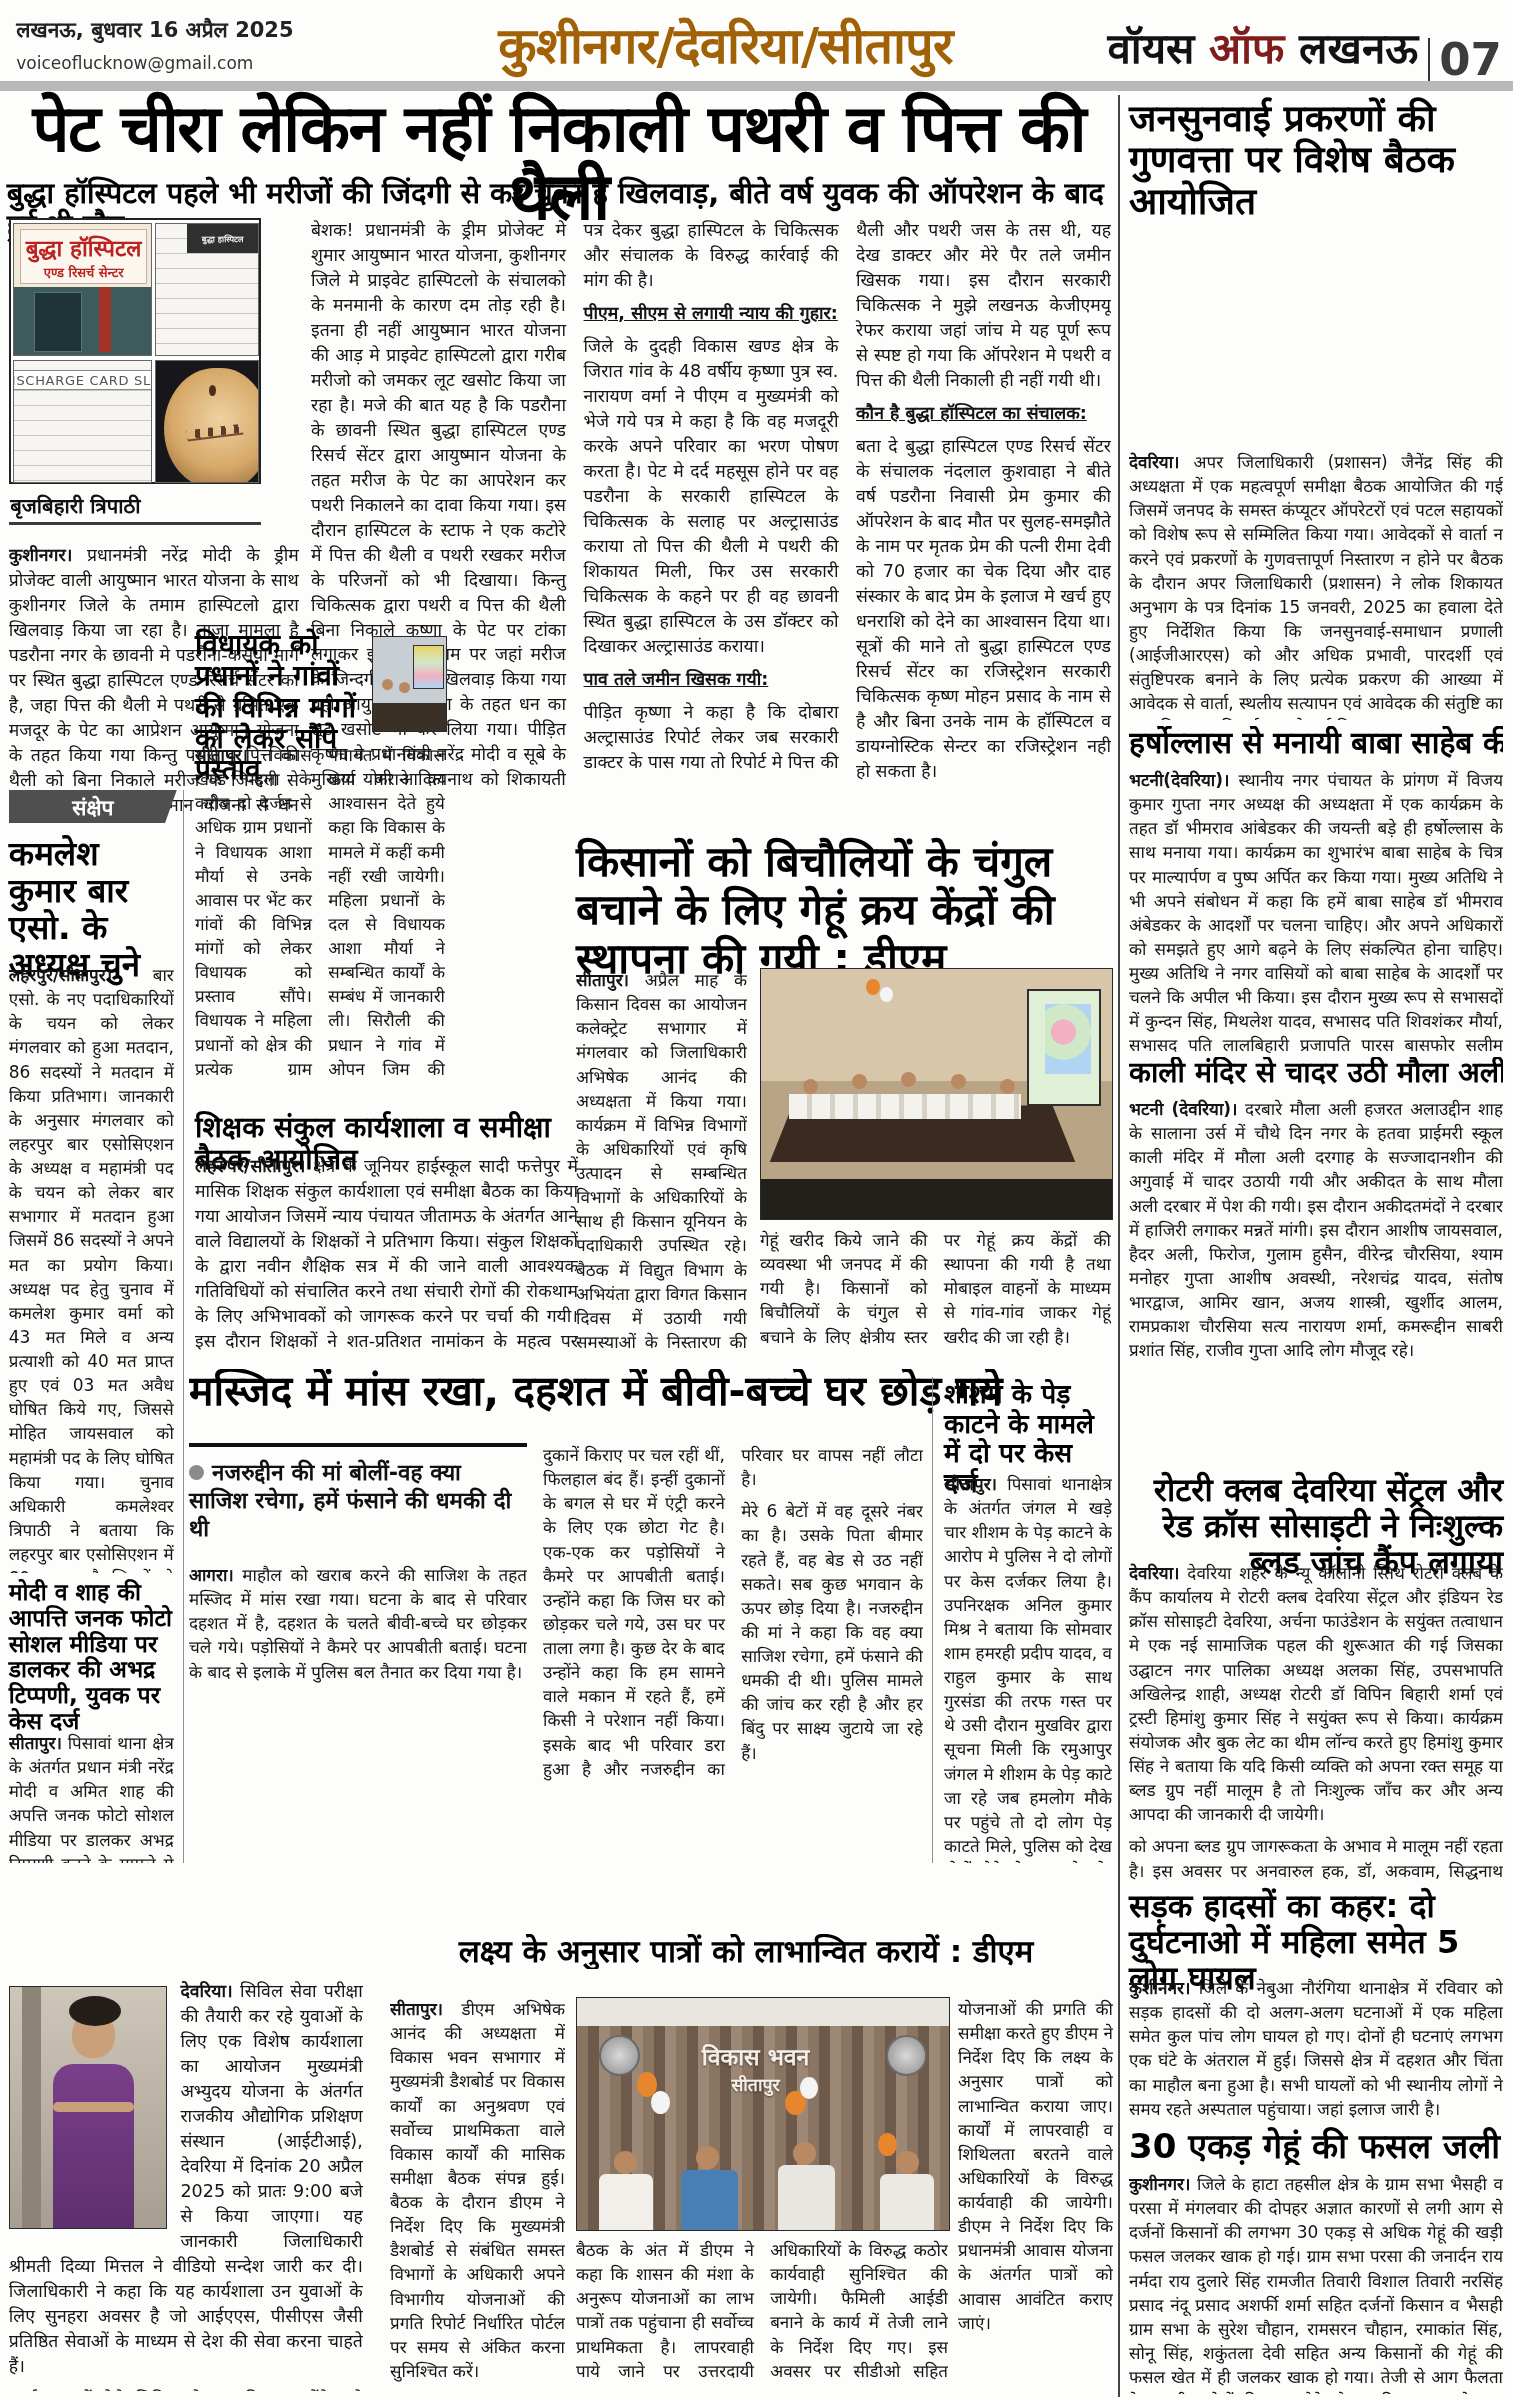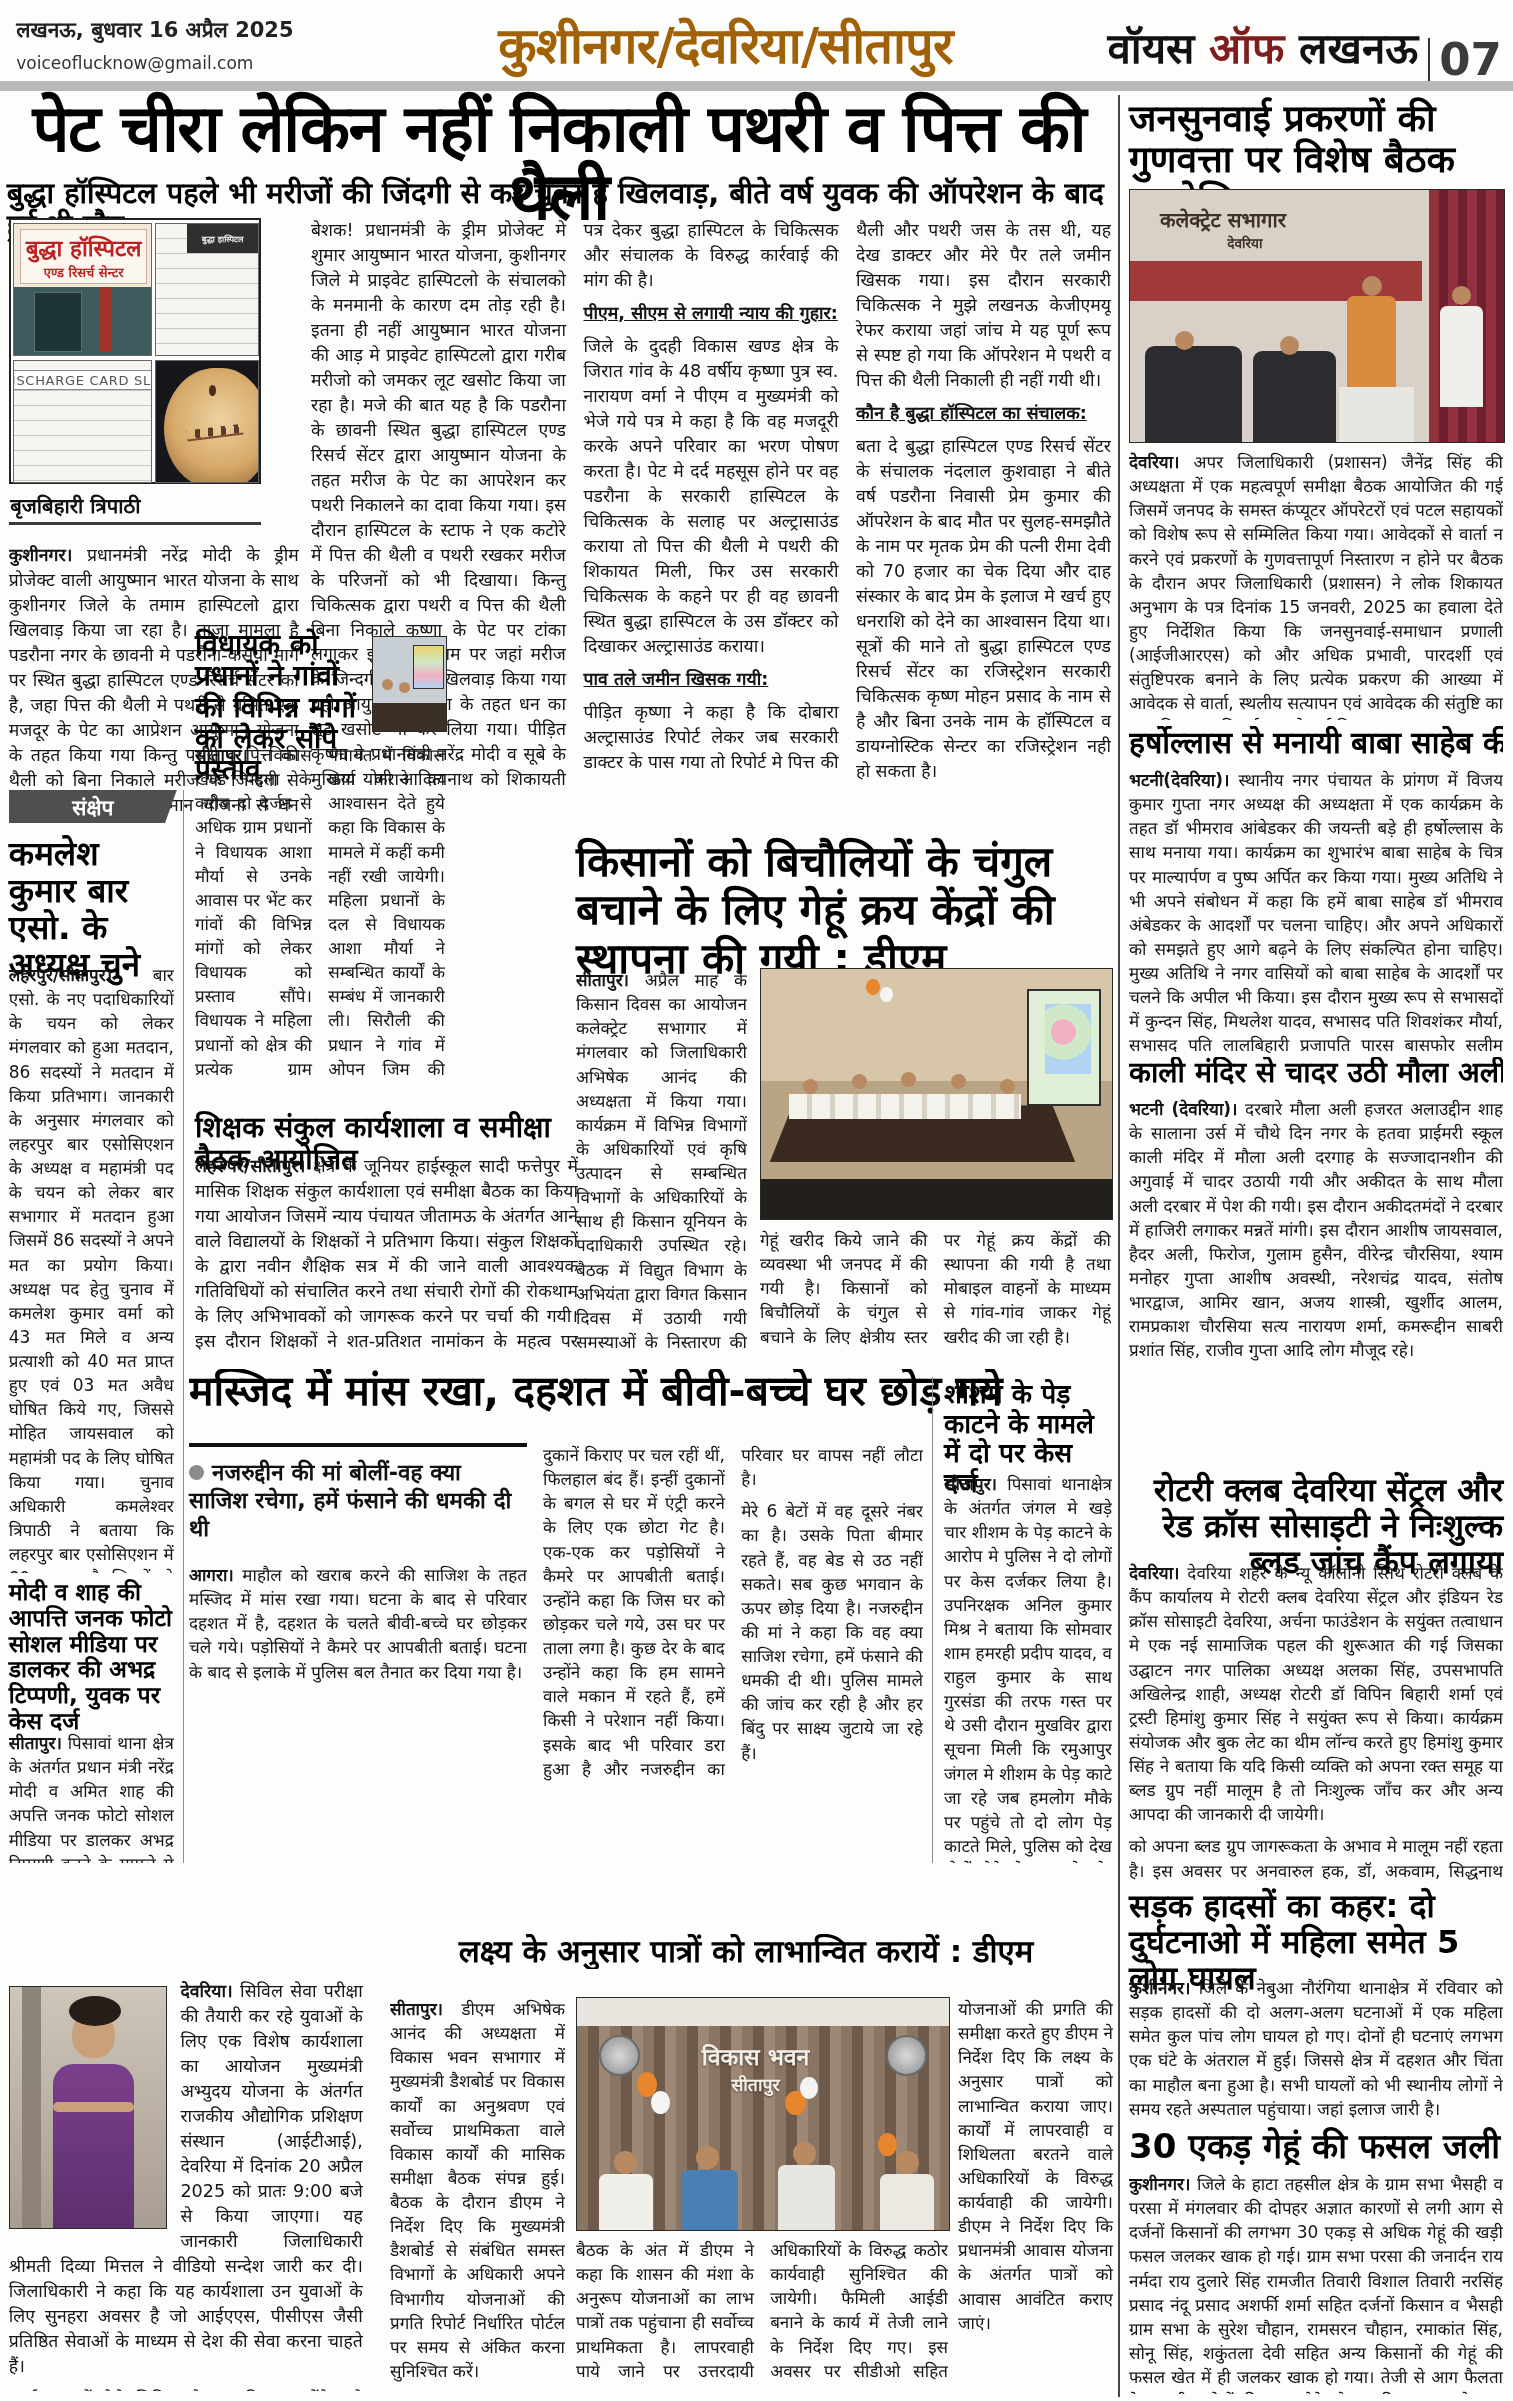--- a/index.html
+++ b/index.html
@@ -222,35 +222,20 @@
     <div style="right:4%;top:76%;width:54px;height:24%;background:#ece9e2;border-radius:6.8px 6.8px 0 0;"></div>
   </div>
   <div class="abs bd" style="left:958px;top:1997px;width:155px;height:395px;font-size:17px;">
     <p class="nf">योजनाओं की प्रगति की समीक्षा करते हुए डीएम ने निर्देश दिए कि लक्ष्य के अनुसार पात्रों को लाभान्वित कराया जाए। कार्यों में लापरवाही व शिथिलता बरतने वाले अधिकारियों के विरुद्ध कार्यवाही की जायेगी। डीएम ने निर्देश दिए कि प्रधानमंत्री आवास योजना के अंतर्गत पात्रों को आवास आवंटित कराए जाएं।</p>
   </div>
   <div class="abs bd cols2" style="left:576px;top:2238px;width:372px;height:155px;font-size:17px;">
     <p class="nf">बैठक के अंत में डीएम ने कहा कि शासन की मंशा के अनुरूप योजनाओं का लाभ पात्रों तक पहुंचाना ही सर्वोच्च प्राथमिकता है। लापरवाही पाये जाने पर उत्तरदायी अधिकारियों के विरुद्ध कठोर कार्यवाही सुनिश्चित की जायेगी। फैमिली आईडी बनाने के कार्य में तेजी लाने के निर्देश दिए गए। इस अवसर पर सीडीओ सहित समस्त जिला स्तरीय अधिकारी उपस्थित रहे।</p>
   </div>
 
   <div class="abs h-sec" style="left:1129px;top:98px;width:374px;font-size:37px;">जनसुनवाई प्रकरणों की गुणवत्ता पर विशेष बैठक आयोजित</div>
-  <div class="abs ph" style="left:1129px;top:189px;width:374px;height:252px;background:#d9d1c8;">
-    <div class="phtxt" style="left:8%;top:6%;font-size:20.3px;">कलेक्ट्रेट सभागार</div>
-    <div class="phtxt" style="left:26%;top:17%;font-size:13.6px;">देवरिया</div>
-    <div style="left:0;top:28%;width:78%;height:16%;background:#a03a3a;"></div>
-    <div class="curtain" style="right:0;top:0;width:20%;height:100%;"></div>
-    <div class="head-c" style="left:62%;top:34%;width:20.3px;height:20.3px;"></div>
-    <div style="left:58%;top:42%;width:49px;height:40%;background:#d98b3c;border-radius:6.8px 6.8px 0 0;"></div>
-    <div class="head-c" style="left:86%;top:38%;width:19px;height:19px;"></div>
-    <div style="left:83%;top:46%;width:43px;height:40%;background:#efefec;border-radius:6.8px 6.8px 0 0;"></div>
-    <div style="left:4%;top:62%;width:26%;height:38%;background:#2b2b30;border-radius:9.5px 9.5px 0 0;"></div>
-    <div style="left:33%;top:64%;width:22%;height:36%;background:#2b2b30;border-radius:9.5px 9.5px 0 0;"></div>
-    <div class="head-c" style="left:12%;top:56%;width:19px;height:19px;"></div>
-    <div class="head-c" style="left:40%;top:58%;width:19px;height:19px;"></div>
-    <div style="left:56%;top:78%;width:20%;height:22%;background:#e8e6e0;"></div>
-  </div>
   <div class="abs bd" style="left:1129px;top:450px;width:374px;height:270px;font-size:17px;">
     <p class="nf"><b class="dl">देवरिया।</b> <span>अपर जिलाधिकारी (प्रशासन) जैनेंद्र सिंह की अध्यक्षता में एक महत्वपूर्ण समीक्षा बैठक आयोजित की गई जिसमें जनपद के समस्त कंप्यूटर ऑपरेटरों एवं पटल सहायकों को विशेष रूप से सम्मिलित किया गया। आवेदकों से वार्ता न करने एवं प्रकरणों के गुणवत्तापूर्ण निस्तारण न होने पर बैठक के दौरान अपर जिलाधिकारी (प्रशासन) ने लोक शिकायत अनुभाग के पत्र दिनांक 15 जनवरी, 2025 का हवाला देते हुए निर्देशित किया कि जनसुनवाई-समाधान प्रणाली (आईजीआरएस) को और अधिक प्रभावी, पारदर्शी एवं संतुष्टिपरक बनाने के लिए प्रत्येक प्रकरण की आख्या में आवेदक से वार्ता, स्थलीय सत्यापन एवं आवेदक की संतुष्टि का स्पष्ट विवरण अनिवार्य रूप से दर्ज किया जाए।</span></p>
 
   </div>
 
   <div class="abs h-sec" style="left:1129px;top:726px;width:374px;font-size:30px;white-space:nowrap;overflow:hidden;">हर्षोल्लास से मनायी बाबा साहेब की जयंती</div>
   <div class="abs bd" style="left:1129px;top:768px;width:374px;height:285px;font-size:17px;">
     <p class="nf"><b class="dl">भटनी(देवरिया)।</b> <span>स्थानीय नगर पंचायत के प्रांगण में विजय कुमार गुप्ता नगर अध्यक्ष की अध्यक्षता में एक कार्यक्रम के तहत डॉ भीमराव आंबेडकर की जयन्ती बड़े ही हर्षोल्लास के साथ मनाया गया। कार्यक्रम का शुभारंभ बाबा साहेब के चित्र पर माल्यार्पण व पुष्प अर्पित कर किया गया। मुख्य अतिथि ने भी अपने संबोधन में कहा कि हमें बाबा साहेब डॉ भीमराव अंबेडकर के आदर्शों पर चलना चाहिए। और अपने अधिकारों को समझते हुए आगे बढ़ने के लिए संकल्पित होना चाहिए। मुख्य अतिथि ने नगर वासियों को बाबा साहेब के आदर्शों पर चलने कि अपील भी किया। इस दौरान मुख्य रूप से सभासदों में कुन्दन सिंह, मिथलेश यादव, सभासद पति शिवशंकर मौर्या, सभासद पति लालबिहारी प्रजापति पारस बासफोर सलीम अली विनय सिंह दुर्गेश यादव अजीत यादव अशोक वर्मा टुनटुन अनिल शर्मा सहित नगर पंचायत के कर्मचारीगण उपस्थित रहे।</span></p>
   </div>
 

